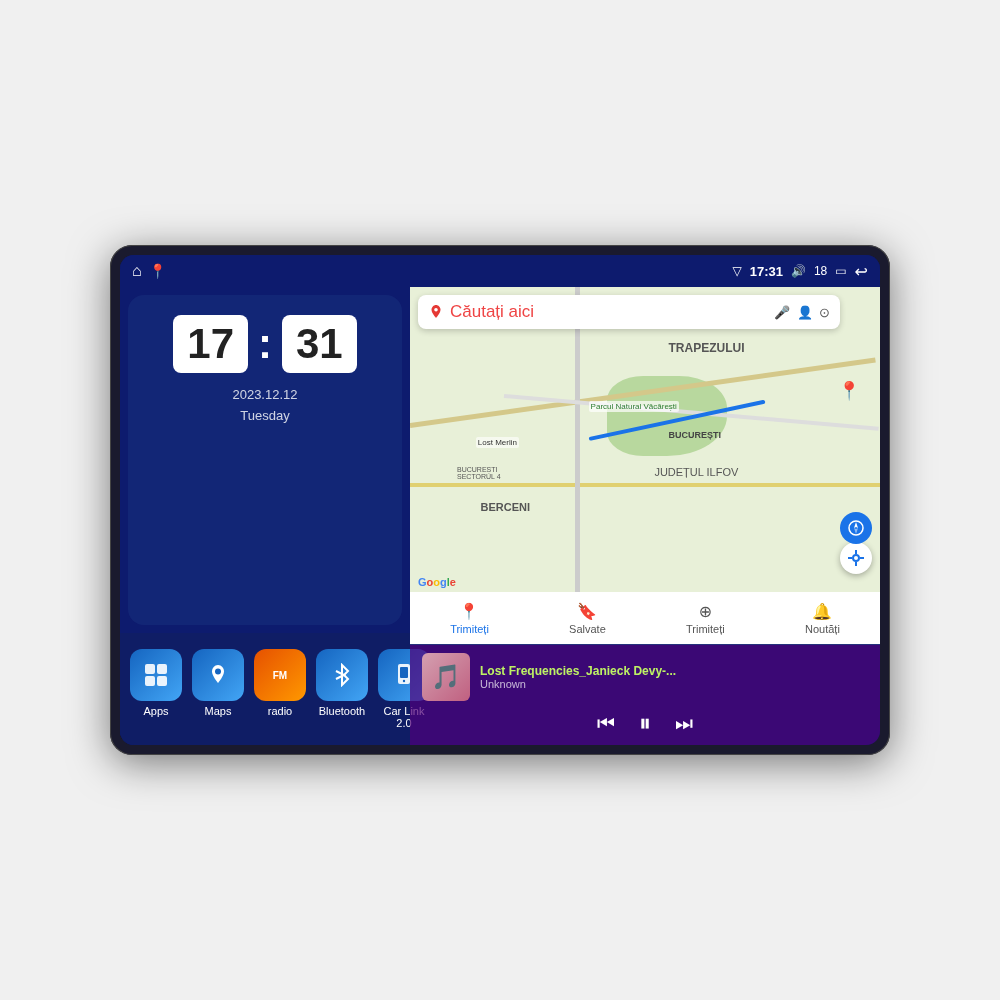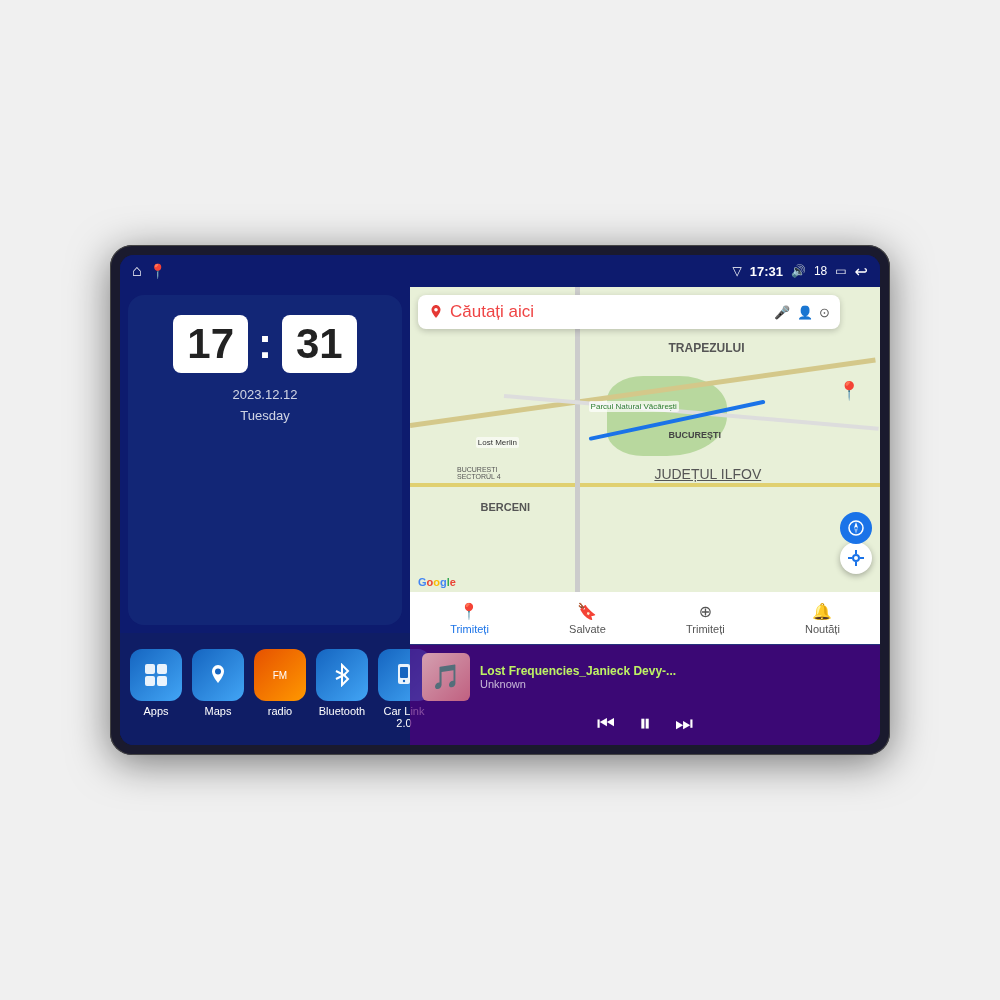--- a/index.html
+++ b/index.html
@@ -383,21 +383,21 @@
               <svg width="26" height="26" viewBox="0 0 26 26">
                 <path d="M13 3 C9.5 3 7 6 7 9.5 C7 14 13 21 13 21 C13 21 19 14 19 9.5 C19 6 16.5 3 13 3 Z" fill="white"></path>
                 <circle cx="13" cy="9.5" r="3" fill="#1565c0"></circle>
               </svg>
             </div>
             <span class="app-icon-label">Maps</span>
           </div>
 
           <div class="app-icon-item">
             <div class="app-icon-circle icon-radio" style="font-size:11px;font-weight:bold;color:white;flex-direction:column;gap:1px;display:flex;align-items:center;justify-content:center;">
-              <span style="font-size:10px;color:white;font-weight:normal;">FM</span>
+              <span style="font-size:10px;color:white;font-weight:bold;">FM</span>
             </div>
             <span class="app-icon-label">radio</span>
           </div>
 
           <div class="app-icon-item">
             <div class="app-icon-circle icon-bluetooth">
               <svg width="24" height="24" viewBox="0 0 24 24">
                 <path d="M12 2 L12 22 L18 16 L14 12 L18 8 Z" fill="none" stroke="white" stroke-width="2"></path>
                 <path d="M6 8 L14 12 L6 16" fill="none" stroke="white" stroke-width="2"></path>
               </svg>
@@ -428,21 +428,21 @@
 
             <div style="position:absolute;top:38%;left:0;right:0;height:5px;background:#d4c88a;transform:rotate(-8deg);transform-origin:left center;"></div>
             <div style="position:absolute;top:55%;left:0;right:0;height:4px;background:#e0d070;"></div>
             <div style="position:absolute;top:0;bottom:0;left:35%;width:5px;background:#ccc;"></div>
             <div style="position:absolute;top:30%;left:20%;right:0;height:4px;background:#ddd;transform:rotate(5deg);transform-origin:left center;"></div>
 
             <div style="position:absolute;top:42%;left:38%;width:180px;height:4px;background:#1a73e8;transform:rotate(-12deg);transform-origin:left center;border-radius:2px;"></div>
 
             <span style="position:absolute;top:15%;left:55%;font-size:12px;font-weight:bold;color:#555;white-space:nowrap;">TRAPEZULUI</span>
             <span style="position:absolute;top:40%;left:55%;font-size:9px;font-weight:bold;color:#444;white-space:nowrap;">BUCUREȘTI</span>
-            <span style="position:absolute;top:50%;left:52%;font-size:14px;color:#555;white-space:nowrap;text-decoration:underline;">JUDEȚUL ILFOV</span>
+            <span style="position:absolute;top:50%;left:52%;font-size:11px;color:#555;white-space:nowrap;">JUDEȚUL ILFOV</span>
             <span style="position:absolute;top:60%;left:15%;font-size:11px;font-weight:bold;color:#555;white-space:nowrap;">BERCENI</span>
             <span style="position:absolute;top:32%;left:38%;font-size:8px;color:#2e7d32;background:rgba(255,255,255,0.7);padding:1px 2px;border-radius:2px;white-space:nowrap;">Parcul Natural Văcărești</span>
             <span style="position:absolute;top:42%;left:14%;font-size:8px;color:#333;background:rgba(255,255,255,0.6);padding:1px 2px;border-radius:2px;white-space:nowrap;">Lost Merlin</span>
             <span style="position:absolute;top:50%;left:10%;font-size:7px;color:#555;white-space:nowrap;">BUCUREȘTI<br>SECTORUL 4</span>
 
             <div style="position:absolute;top:26%;right:4%;font-size:18px;">📍</div>
 
             <div class="google-logo">
               <span style="color:#4285f4;font-weight:bold;font-size:11px;">G</span><span style="color:#ea4335;font-weight:bold;font-size:11px;">o</span><span style="color:#fbbc04;font-weight:bold;font-size:11px;">o</span><span style="color:#4285f4;font-weight:bold;font-size:11px;">g</span><span style="color:#34a853;font-weight:bold;font-size:11px;">l</span><span style="color:#ea4335;font-weight:bold;font-size:11px;">e</span>
             </div>

